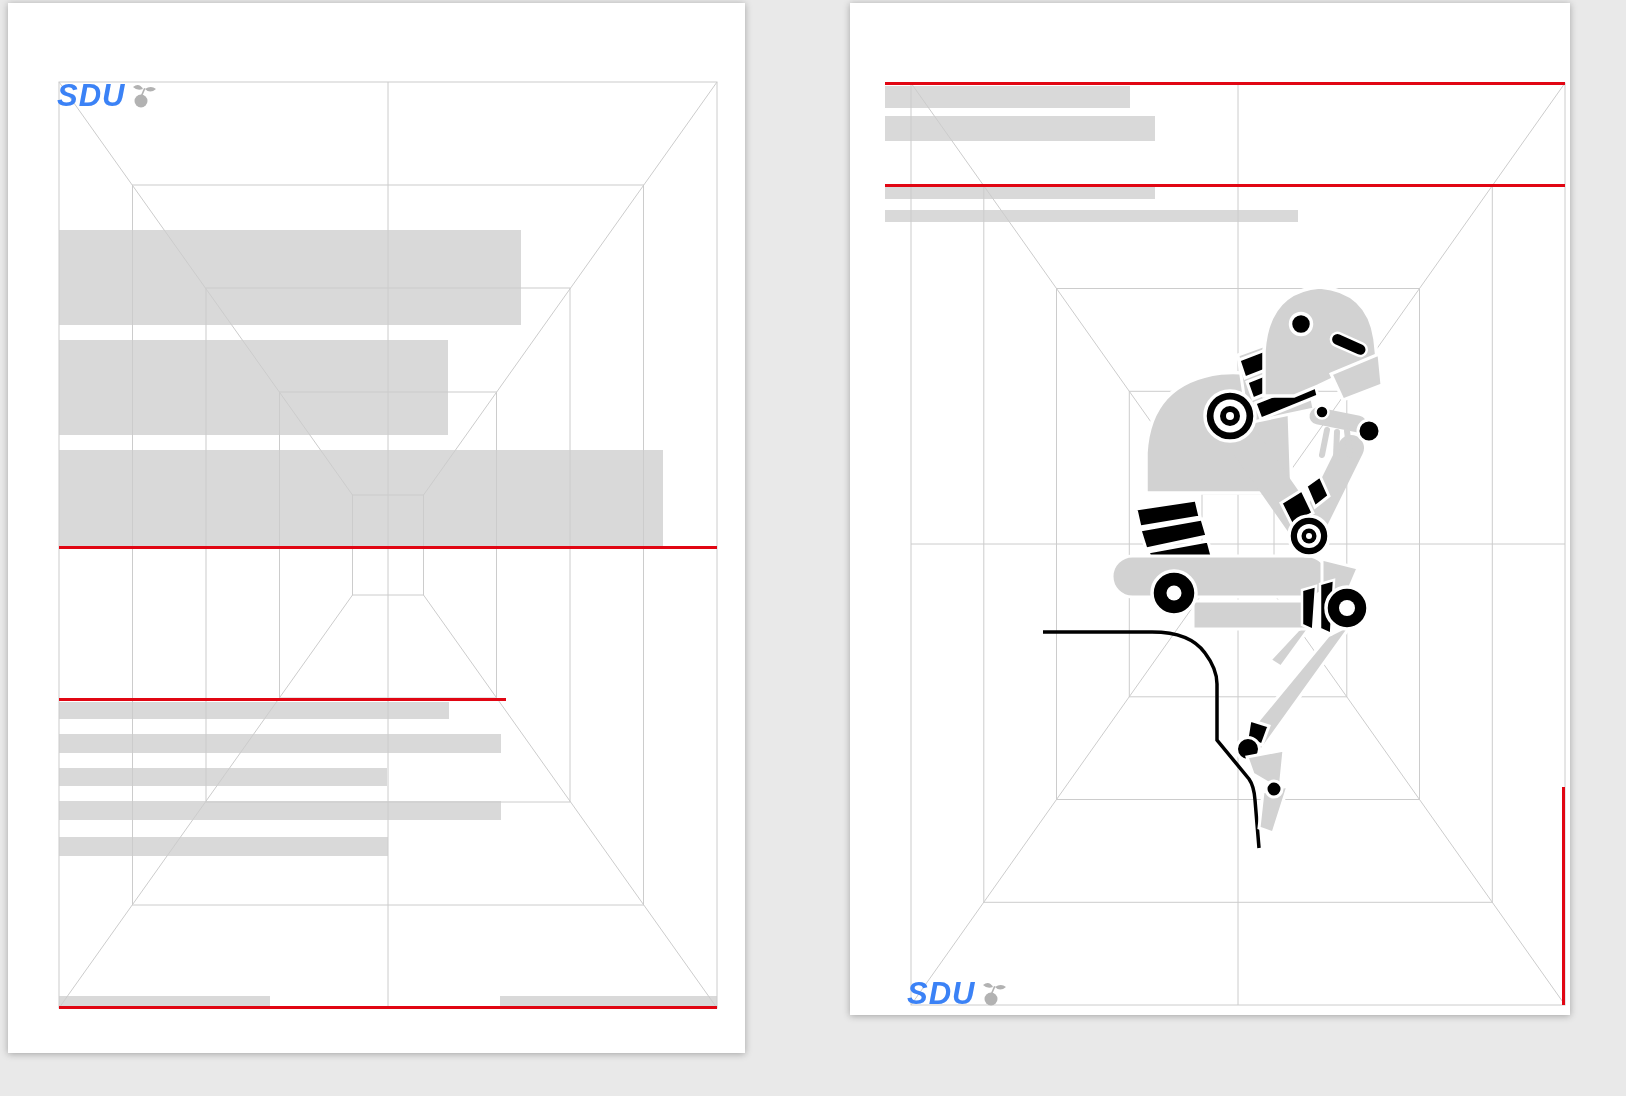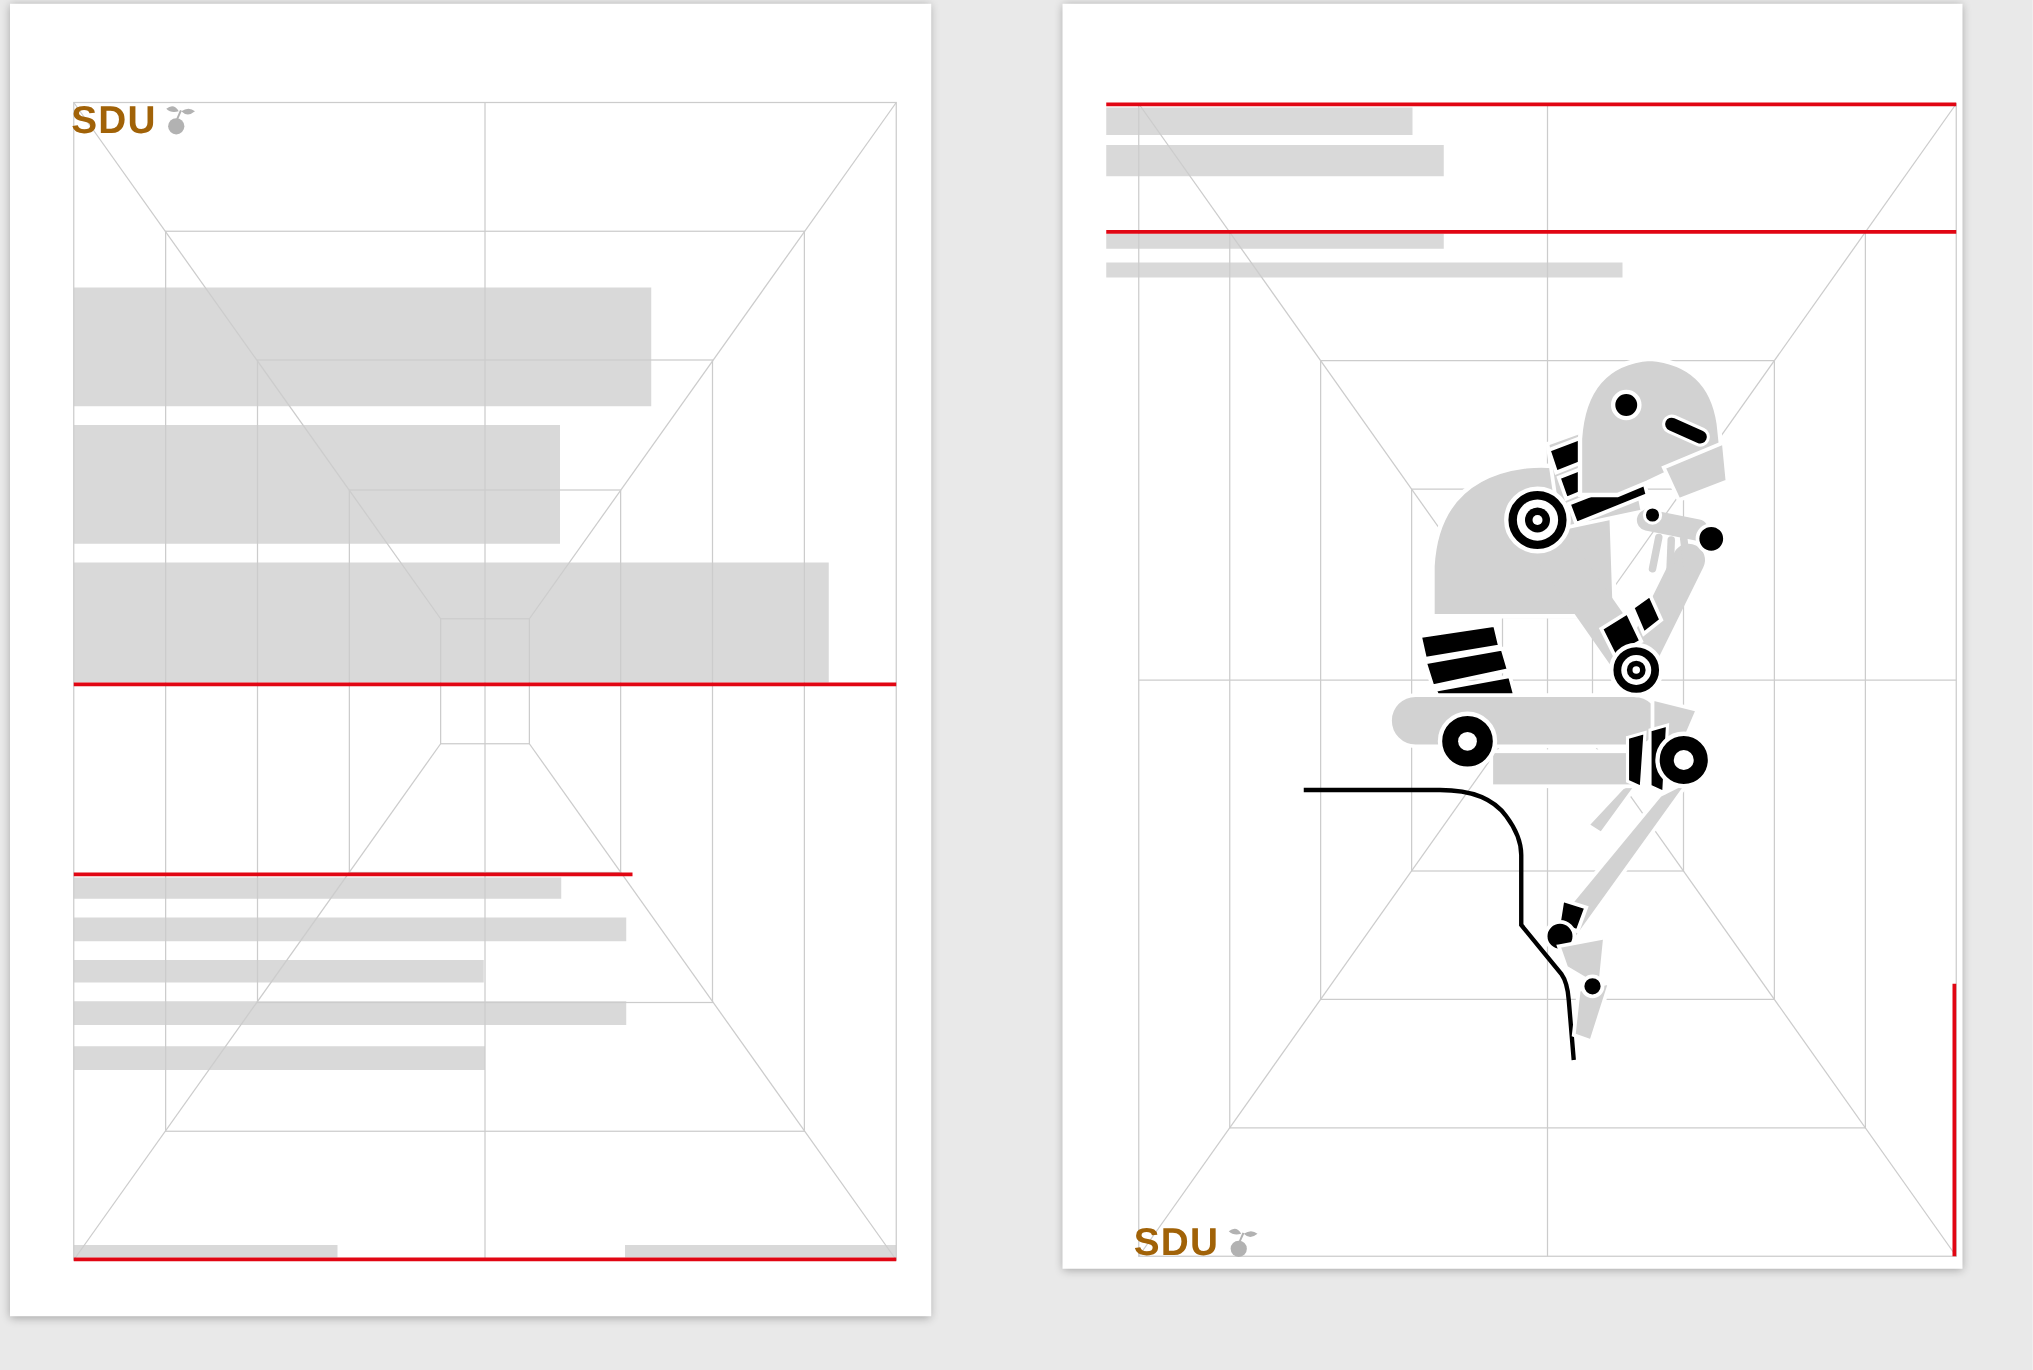--- a/index.html
+++ b/index.html
@@ -4,21 +4,21 @@
 <style>
   html,body{margin:0;padding:0;}
   .canvas{position:relative;width:1626px;height:1096px;background:#e9e9e9;overflow:hidden;
           font-family:"Liberation Sans", sans-serif;}
   .page{position:absolute;background:#ffffff;box-shadow:0 1px 7px rgba(0,0,0,.30);}
   #page-left{left:8px;top:3px;width:737px;height:1050px;}
   #page-right{left:850px;top:3px;width:720px;height:1012px;}
   .layer{position:absolute;left:0;top:0;}
   .bar{position:absolute;background:#d9d9d9;}
   .red-rule{position:absolute;background:#e10613;}
-  .logo{position:absolute;display:flex;align-items:flex-end;gap:4px;color:#a16207;}
+  .logo{position:absolute;display:flex;align-items:flex-end;gap:4px;color:#3b82f6;font-style:italic;}
   .logo .word{font-size:31px;line-height:26px;font-weight:bold;letter-spacing:1px;}
   svg{display:block;}
 </style>
 </head>
 <body>
 
 <div class="canvas">
 
   <div class="page" id="page-left">
 

